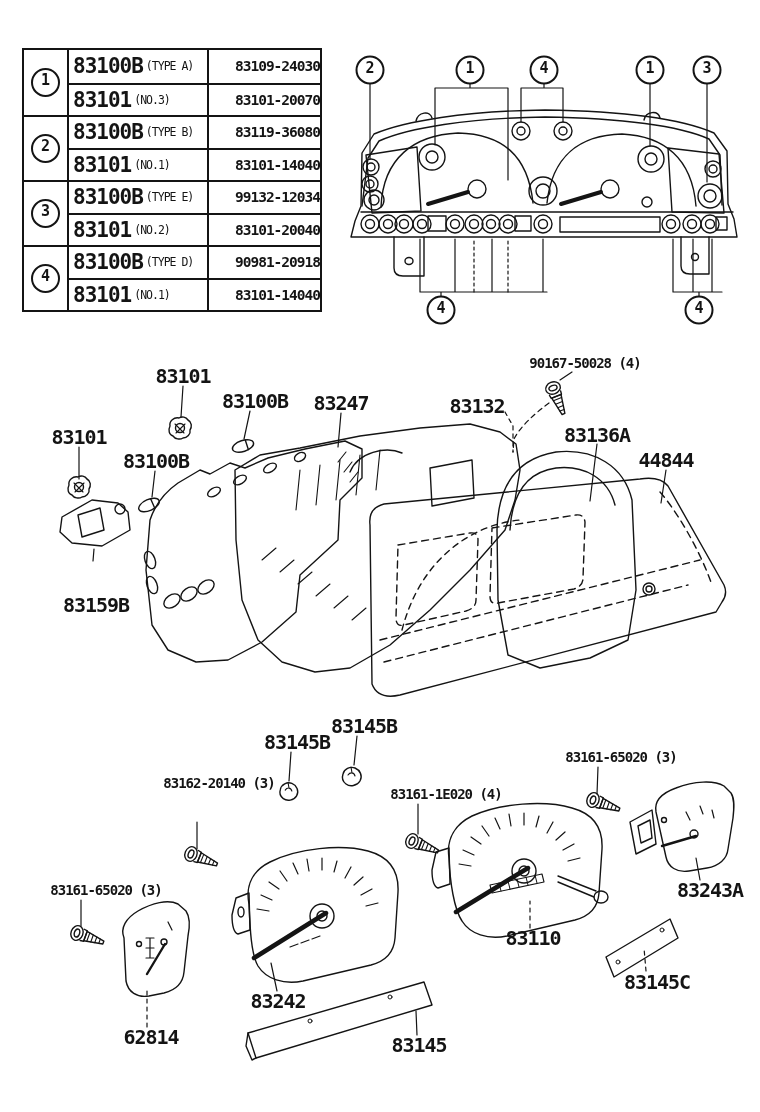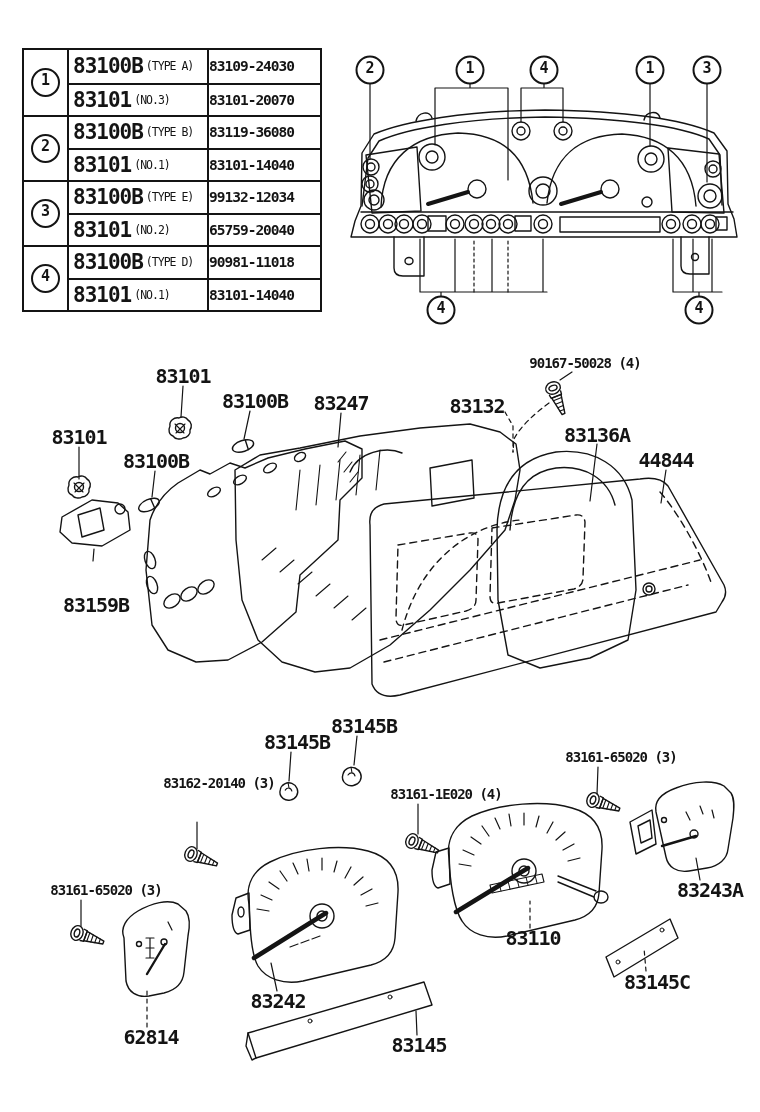--- a/index.html
+++ b/index.html
@@ -14,21 +14,21 @@
   
   .ptable{
     position:absolute;left:22px;top:48px;
     display:grid;grid-template-columns:43px 140px 113px;grid-auto-rows:32.5px;
     border:2.5px solid #141414;background:#fff;
   }
   .bcell{grid-row:span 2;display:flex;align-items:center;justify-content:center;border-top:2.5px solid #141414;}
   .bcell.ft{border-top:none;}
   .ncell{display:flex;align-items:center;gap:3px;padding-left:4px;border-left:2.5px solid #141414;border-top:2.5px solid #141414;overflow:hidden;}
   .ncell.ft{border-top:none;}
-  .ccell{display:flex;align-items:center;justify-content:flex-start;border-left:2.5px solid #141414;border-top:2.5px solid #141414;}
+  .ccell{display:flex;align-items:center;justify-content:flex-end;border-left:2.5px solid #141414;border-top:2.5px solid #141414;}
   .ccell.ft{border-top:none;}
   .pname{font-weight:700;font-size:21px;letter-spacing:-1px;white-space:nowrap;}
   .pvar{font-weight:400;font-size:11.5px;letter-spacing:-1px;white-space:nowrap;}
   .pnum{font-weight:700;font-size:14.5px;letter-spacing:-1px;white-space:nowrap;}
   .tballoon{
     width:25px;height:25px;border:2.2px solid #141414;border-radius:50%;
     font-weight:700;font-size:15px;line-height:21px;text-align:center;background:#fff;
   }
 
   
@@ -388,32 +388,32 @@
         <span class="pvar">(TYPE E)</span>
       </div>
     <div class="ccell">
         <span class="pnum">99132-12034</span>
       </div>
     <div class="ncell">
         <span class="pname">83101</span>
         <span class="pvar">(NO.2)</span>
       </div>
     <div class="ccell">
-        <span class="pnum">65759-20040</span>
+        <span class="pnum">83101-20040</span>
       </div>
 
     <div class="bcell">
         <div class="tballoon">4</div>
       </div>
     <div class="ncell">
         <span class="pname">83100B</span>
         <span class="pvar">(TYPE D)</span>
       </div>
     <div class="ccell">
-        <span class="pnum">90981-11018</span>
+        <span class="pnum">90981-20918</span>
       </div>
     <div class="ncell">
         <span class="pname">83101</span>
         <span class="pvar">(NO.1)</span>
       </div>
     <div class="ccell">
         <span class="pnum">83101-14040</span>
       </div>
   </div>
 

